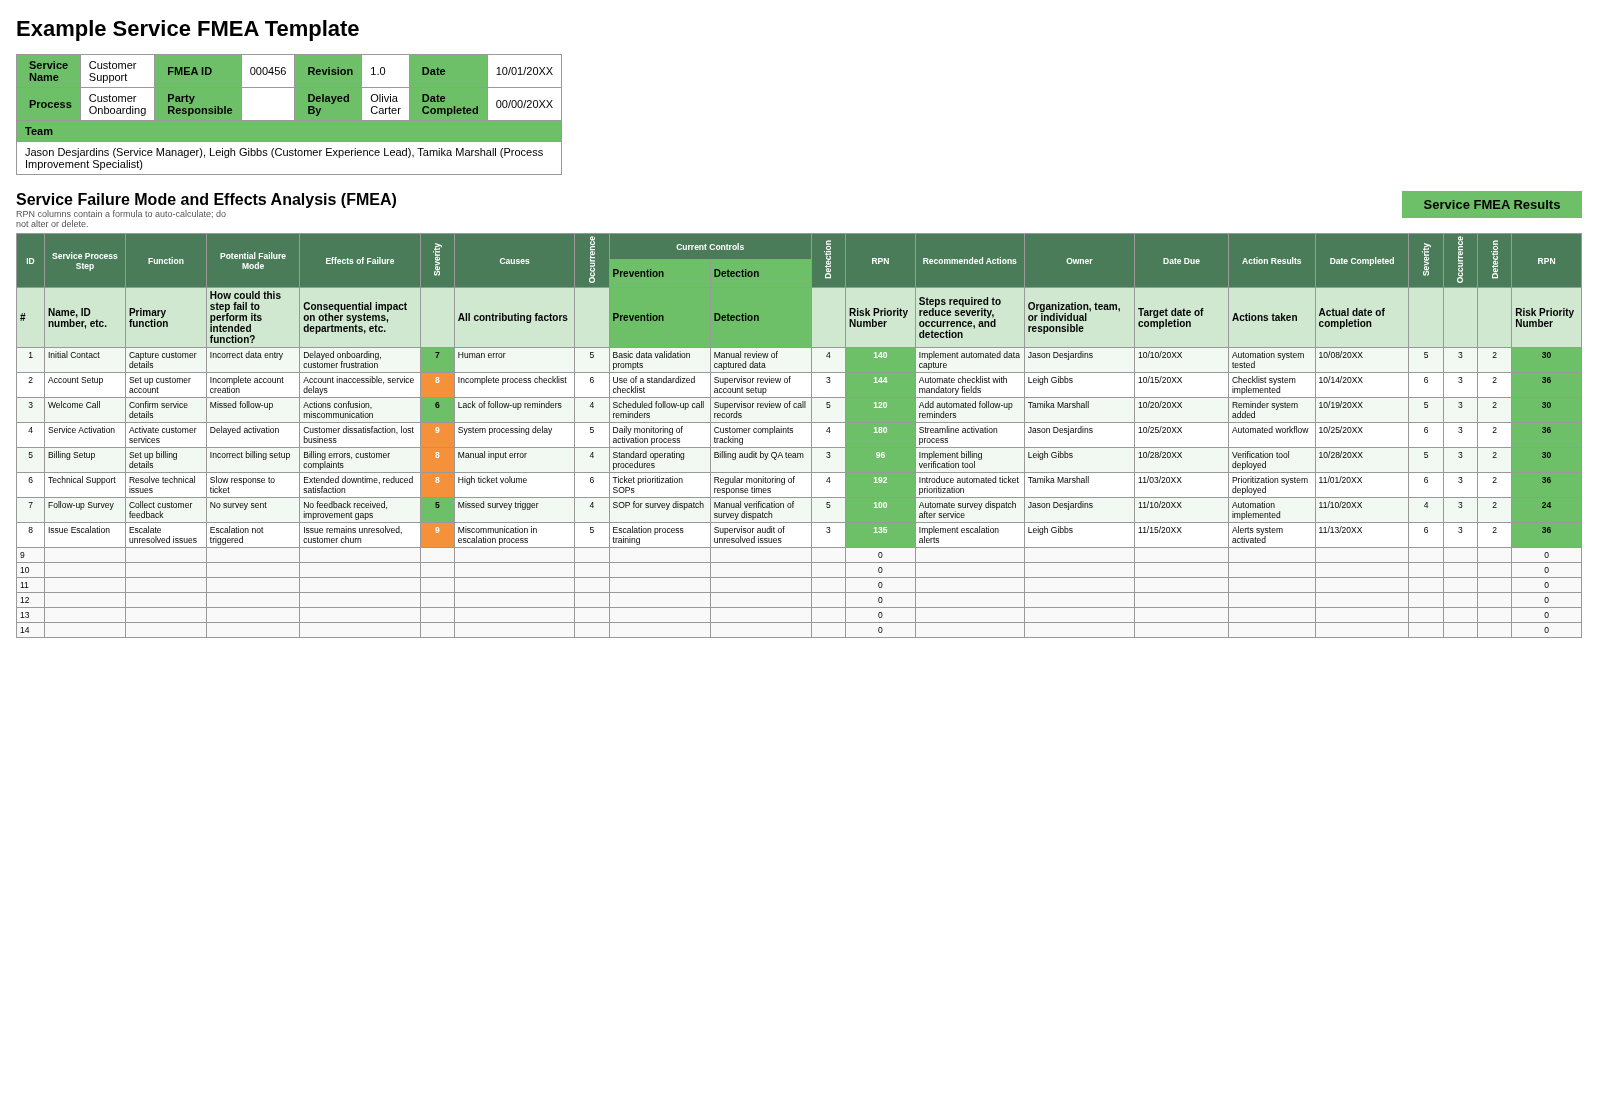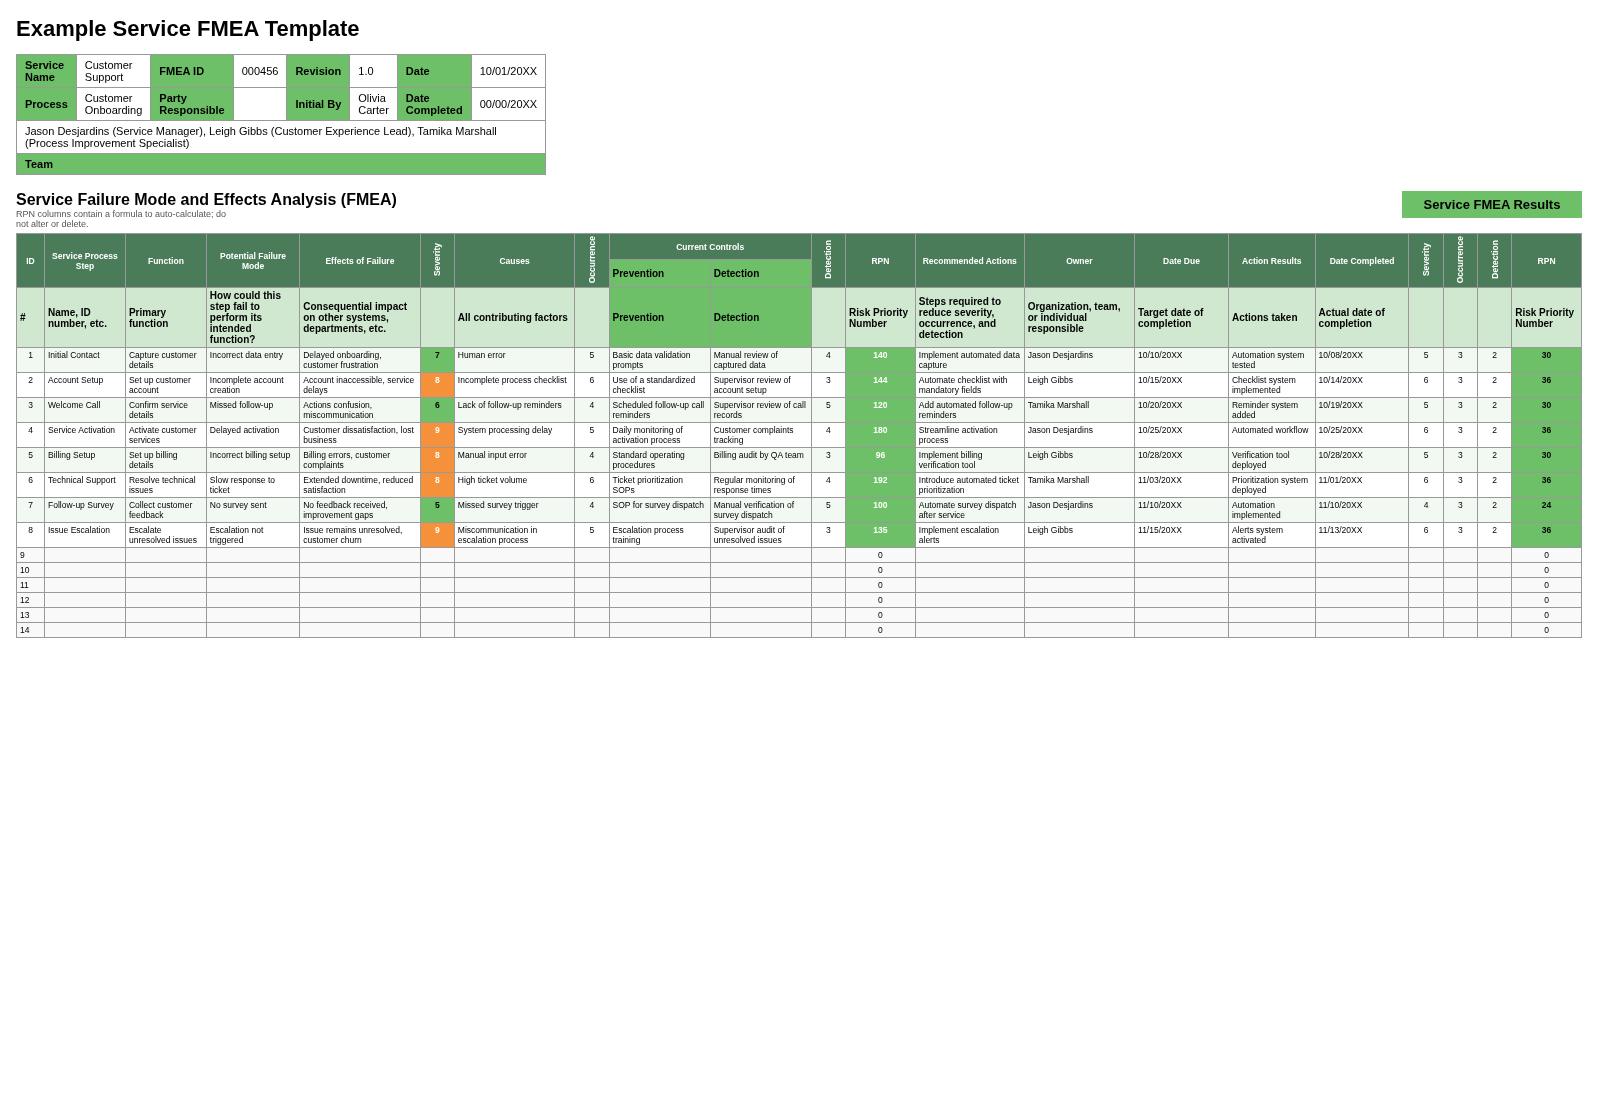--- a/index.html
+++ b/index.html
@@ -1,21 +1,21 @@
 <!DOCTYPE html>
 <html><head>
   <meta charset="utf-8">
   <style>
     * { box-sizing: border-box; margin: 0; padding: 0; }
     body { font-family: Arial, sans-serif; font-size: 10px; background: #fff; padding: 16px; }
     h1 { font-size: 22px; font-weight: bold; margin-bottom: 12px; }
     
     .info-table { border-collapse: collapse; width: 480px; margin-bottom: 16px; }
     .info-table td { border: 1px solid #999; padding: 4px 8px; font-size: 11px; }
-    .info-table .label-cell { background: #6dc067; color: #000; font-weight: bold; }
+    .info-table .label-cell { background: #6dc067; color: #000; font-weight: bold; padding-left: 12px; }
     .info-table .team-label { background: #6dc067; color: #000; font-weight: bold; }
     
     .section-header { display: flex; align-items: flex-start; justify-content: space-between; margin-bottom: 4px; gap: 16px; }
     .fmea-title { font-size: 16px; font-weight: bold; }
     .rpn-note { font-size: 9px; color: #555; max-width: 220px; text-align: left; }
     .results-badge { background: #6dc067; color: #000; font-weight: bold; font-size: 13px; padding: 6px 16px; text-align: center; min-width: 180px; }
 
     .main-table { border-collapse: collapse; width: 100%; font-size: 8.5px; }
     .main-table th, .main-table td { border: 1px solid #999; padding: 2px 3px; vertical-align: top; }
     
@@ -82,30 +82,30 @@
     <td class="label-cell">Revision</td>
     <td>1.0</td>
     <td class="label-cell">Date</td>
     <td>10/01/20XX</td>
   </tr>
   <tr>
     <td class="label-cell">Process</td>
     <td>Customer Onboarding</td>
     <td class="label-cell">Party Responsible</td>
     <td></td>
-    <td class="label-cell">Initial By</td>
+    <td class="label-cell">Delayed By</td>
     <td>Olivia Carter</td>
     <td class="label-cell">Date Completed</td>
     <td>00/00/20XX</td>
   </tr>
   <tr>
-    <td colspan="8">Jason Desjardins (Service Manager), Leigh Gibbs (Customer Experience Lead), Tamika Marshall (Process Improvement Specialist)</td>
+    <td class="team-label" colspan="8">Team</td>
   </tr>
   <tr>
-    <td class="team-label" colspan="8">Team</td>
+    <td colspan="8">Jason Desjardins (Service Manager), Leigh Gibbs (Customer Experience Lead), Tamika Marshall (Process Improvement Specialist)</td>
   </tr>
 </tbody>
   </table>
 
 <div class="section-header">
   <div style="flex:1;">
     <div class="fmea-title">Service Failure Mode and Effects Analysis (FMEA)</div>
     <div class="rpn-note">RPN columns contain a formula to auto-calculate; do not alter or delete.</div>
   </div>
   <div class="results-badge">Service FMEA Results</div>

